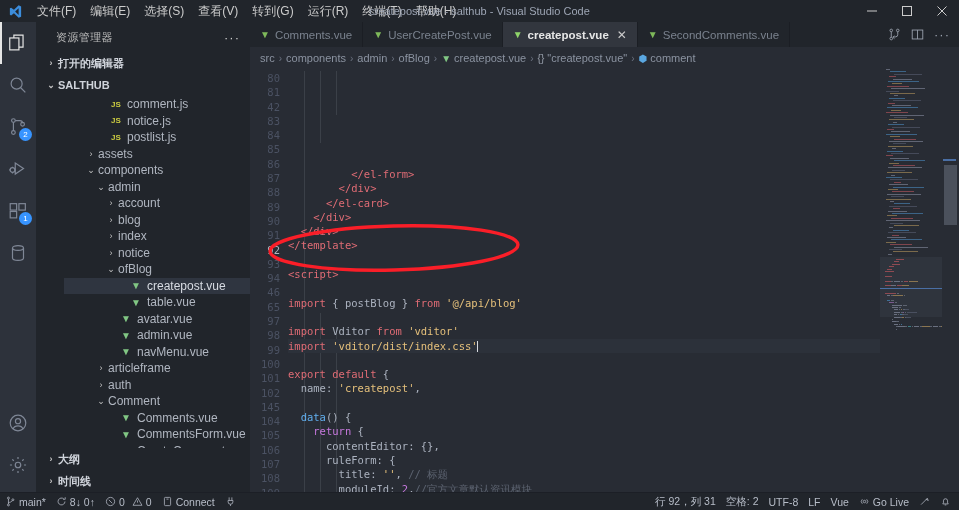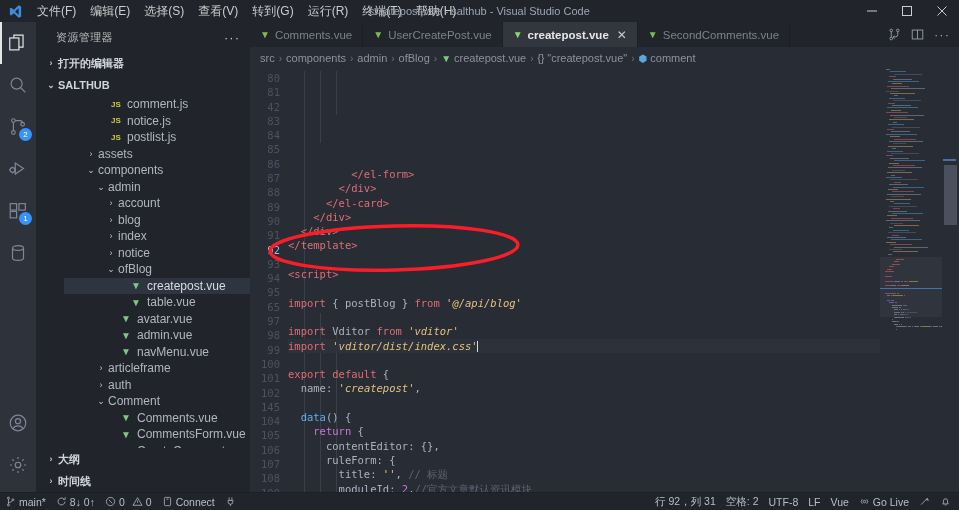--- a/index.html
+++ b/index.html
@@ -190,21 +190,21 @@
   }
   .code .ln { height: 14.3px; line-height: 14.3px; position: relative; }
   .code .ln.cur { background: #2c313a; }
   .indent-guide {
     position: absolute; top: 2px; bottom: 0; width: 1px;
     background: #3b4048;
   }
   
   .t-kw   { color: #c678dd; }
   .t-imp  { color: #e06c75; }
-  .t-str  { color: #e5c07b; font-style: italic; }
+  .t-str  { color: #e5c07b; }
   .t-com  { color: #5c6370; }
   .t-tag  { color: #e06c75; }
   .t-punc { color: #abb2bf; }
   .t-id   { color: #abb2bf; }
   .t-blue { color: #61afef; }
 
   .cursor {
     display: inline-block; width: 1.5px; height: 11px;
     background: #d7dae0; vertical-align: -2px;
     margin-left: -1px;
@@ -589,21 +589,21 @@
               <div>85</div>
               <div>86</div>
               <div>87</div>
               <div>88</div>
               <div>89</div>
               <div>90</div>
               <div>91</div>
               <div class="cur">92</div>
               <div>93</div>
               <div>94</div>
-              <div>95</div>
+              <div>46</div>
               <div>65</div>
               <div>97</div>
               <div>98</div>
               <div>99</div>
               <div>100</div>
               <div>101</div>
               <div>102</div>
               <div>145</div>
               <div>104</div>
               <div>105</div>

